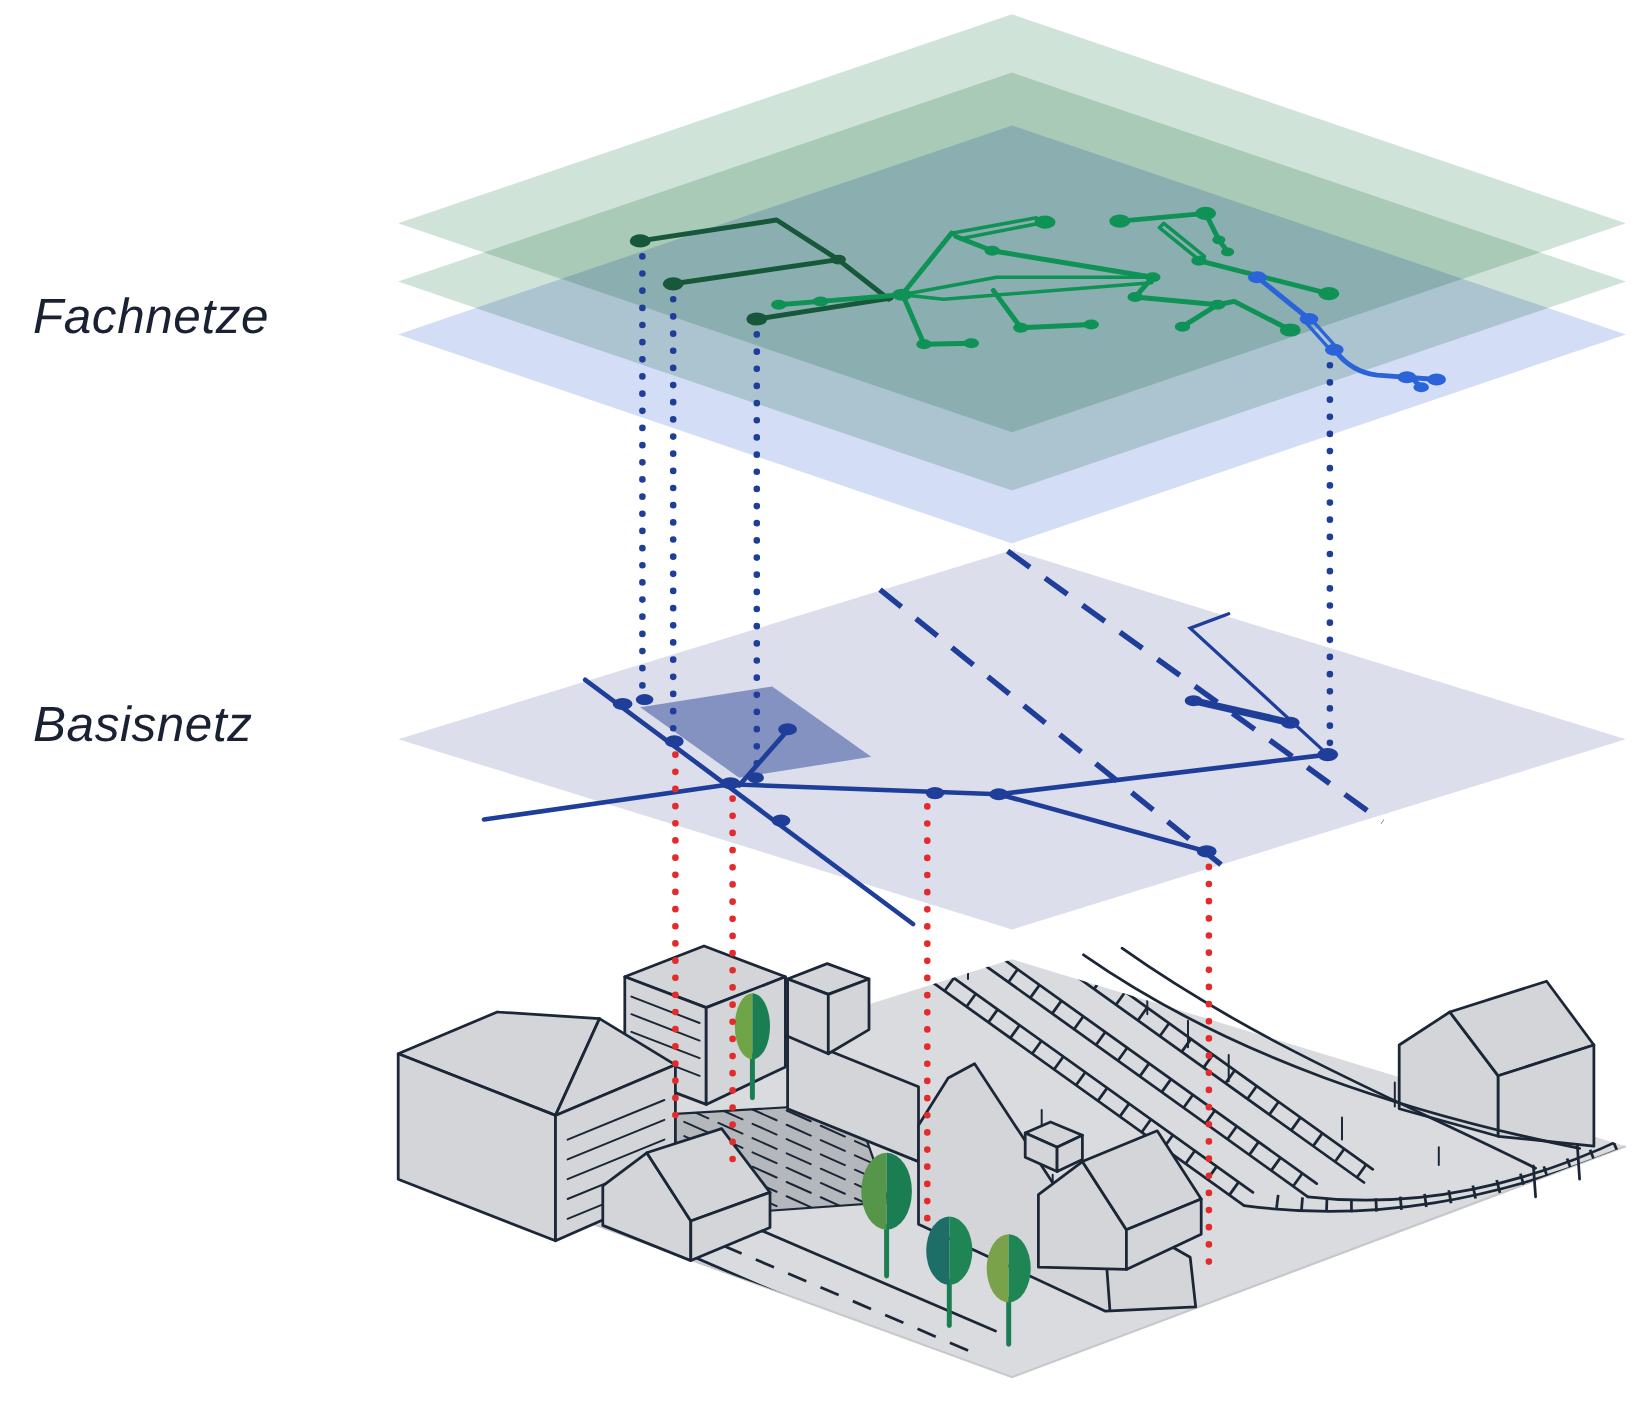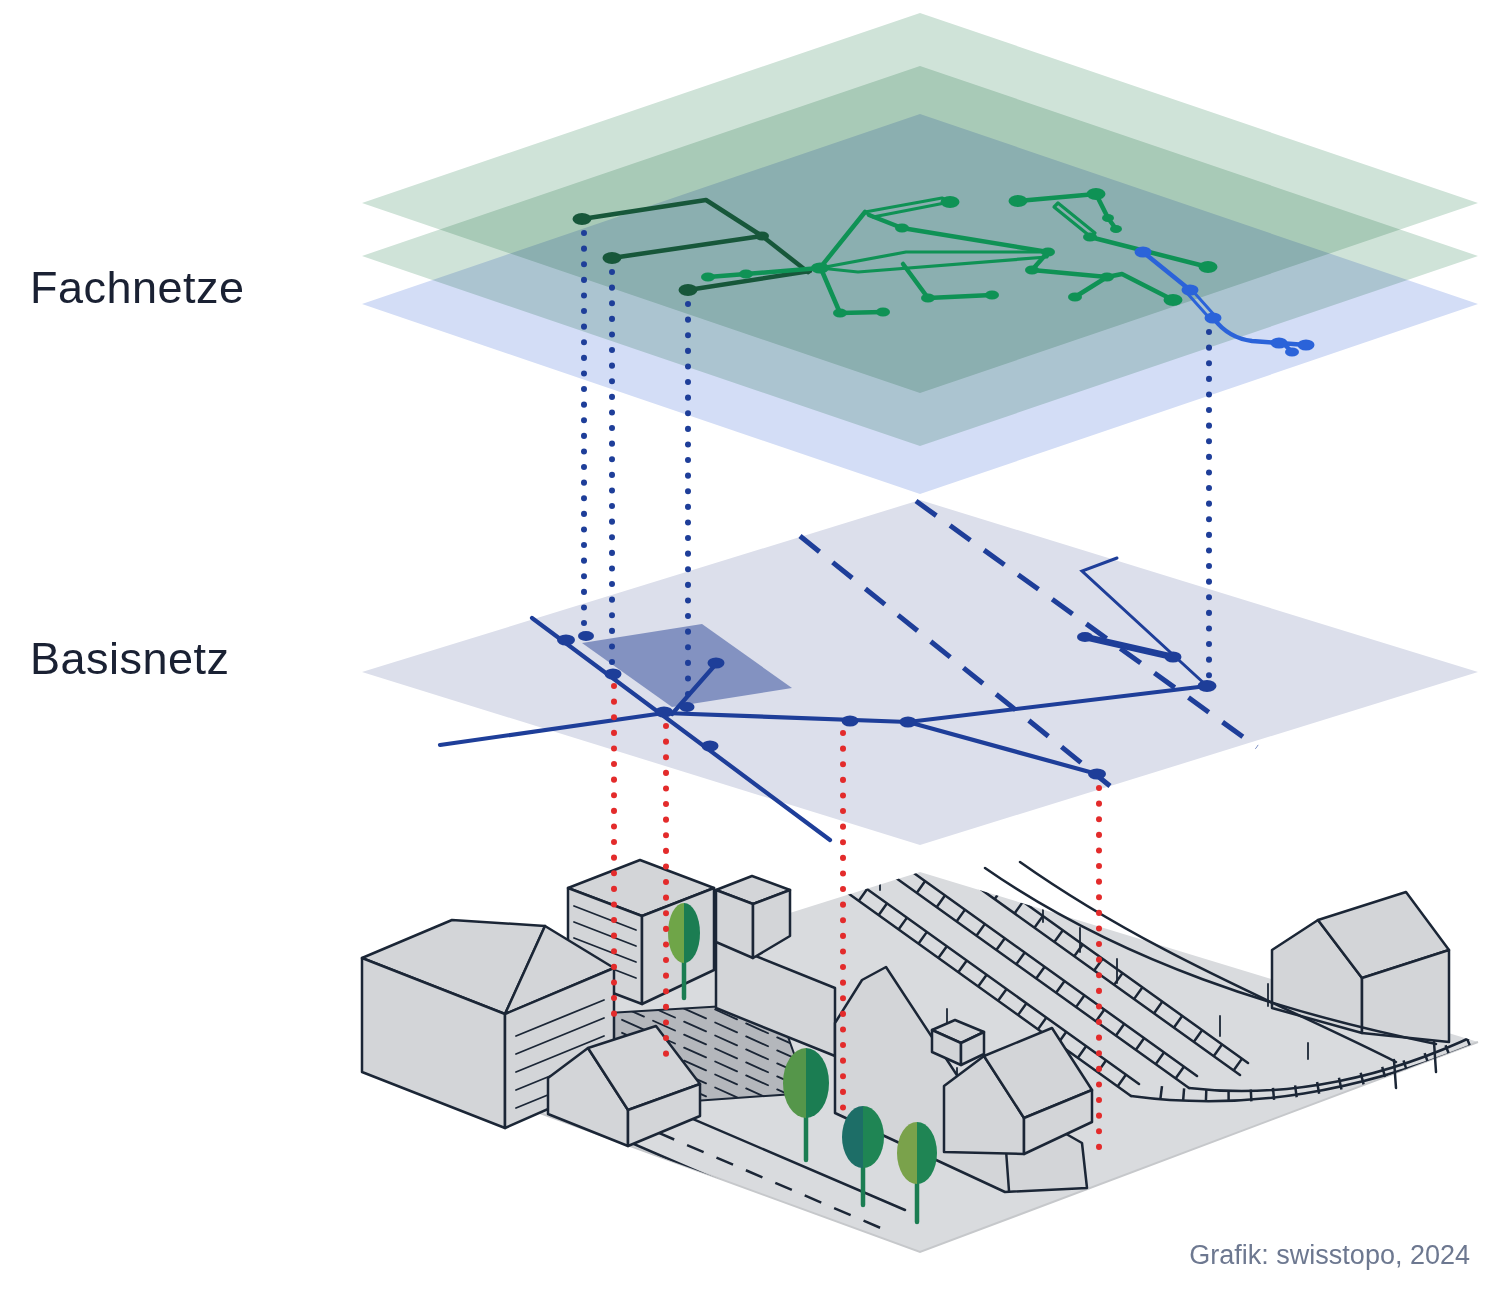--- a/index.html
+++ b/index.html
@@ -1,18 +1,18 @@
 <!DOCTYPE html>
 <html style="--c-background: #ffffff; --c-label_text: #1a2133; --c-credit_text: #6d7890; --c-plane_green: #cfe3d8; --c-plane_blue: #d3ddf6; --c-basis_plane: #dcdfeb; --c-basis_highlight: #8392c1; --c-network_green: #0f9255; --c-network_green_dark: #17573a; --c-network_blue: #2b63d9; --c-network_navy: #1e3e99; --c-connector_blue: #1e3e99; --c-connector_red: #e32b2b; --c-building_fill: #d3d5d8; --c-building_stroke: #1b2636; --c-parking_fill: #b4b7bc; --c-tree_green_light: #6fa548; --c-tree_green_dark: #1b7d52; --c-tree_teal: #1d6e67;"><head>
 <meta charset="utf-8">
 <style>
   html,body{margin:0;padding:0;background:#ffffff;}
   #stage{
     position:relative;width:1500px;height:1296px;background:var(--c-background,#ffffff);
-    font-family:"Liberation Sans", sans-serif;overflow:hidden;isolation:isolate;
+    font-family:"Liberation Sans", sans-serif;overflow:hidden;isolation:isolate;font-style:italic;
   }
   #diagram-svg{position:absolute;left:0;top:0;}
   .layer-label{
     position:absolute;left:30px;font-size:45px;font-weight:500;letter-spacing:0.5px;
     color:var(--c-label_text,#1a2133);white-space:nowrap;
   }
   #label-fachnetze{top:262px;}
   #label-basisnetz{top:633px;}
   #label-realitaet{top:993px;}
   .credit{
@@ -291,14 +291,13 @@
       <line class="dots-red" x1="614" y1="686" x2="614" y2="1022"></line>
       <line class="dots-red" x1="666" y1="726" x2="666" y2="1058"></line>
       <line class="dots-red" x1="843" y1="733" x2="843" y2="1117"></line>
       <line class="dots-red" x1="1099" y1="788" x2="1099" y2="1158"></line>
     </g>
   </svg>
 
   <div class="layer-label" id="label-fachnetze">Fachnetze</div>
   <div class="layer-label" id="label-basisnetz">Basisnetz</div>
 
-  <div class="credit">Grafik: swisstopo, 2024</div>
 </div>
 
 </body></html>

